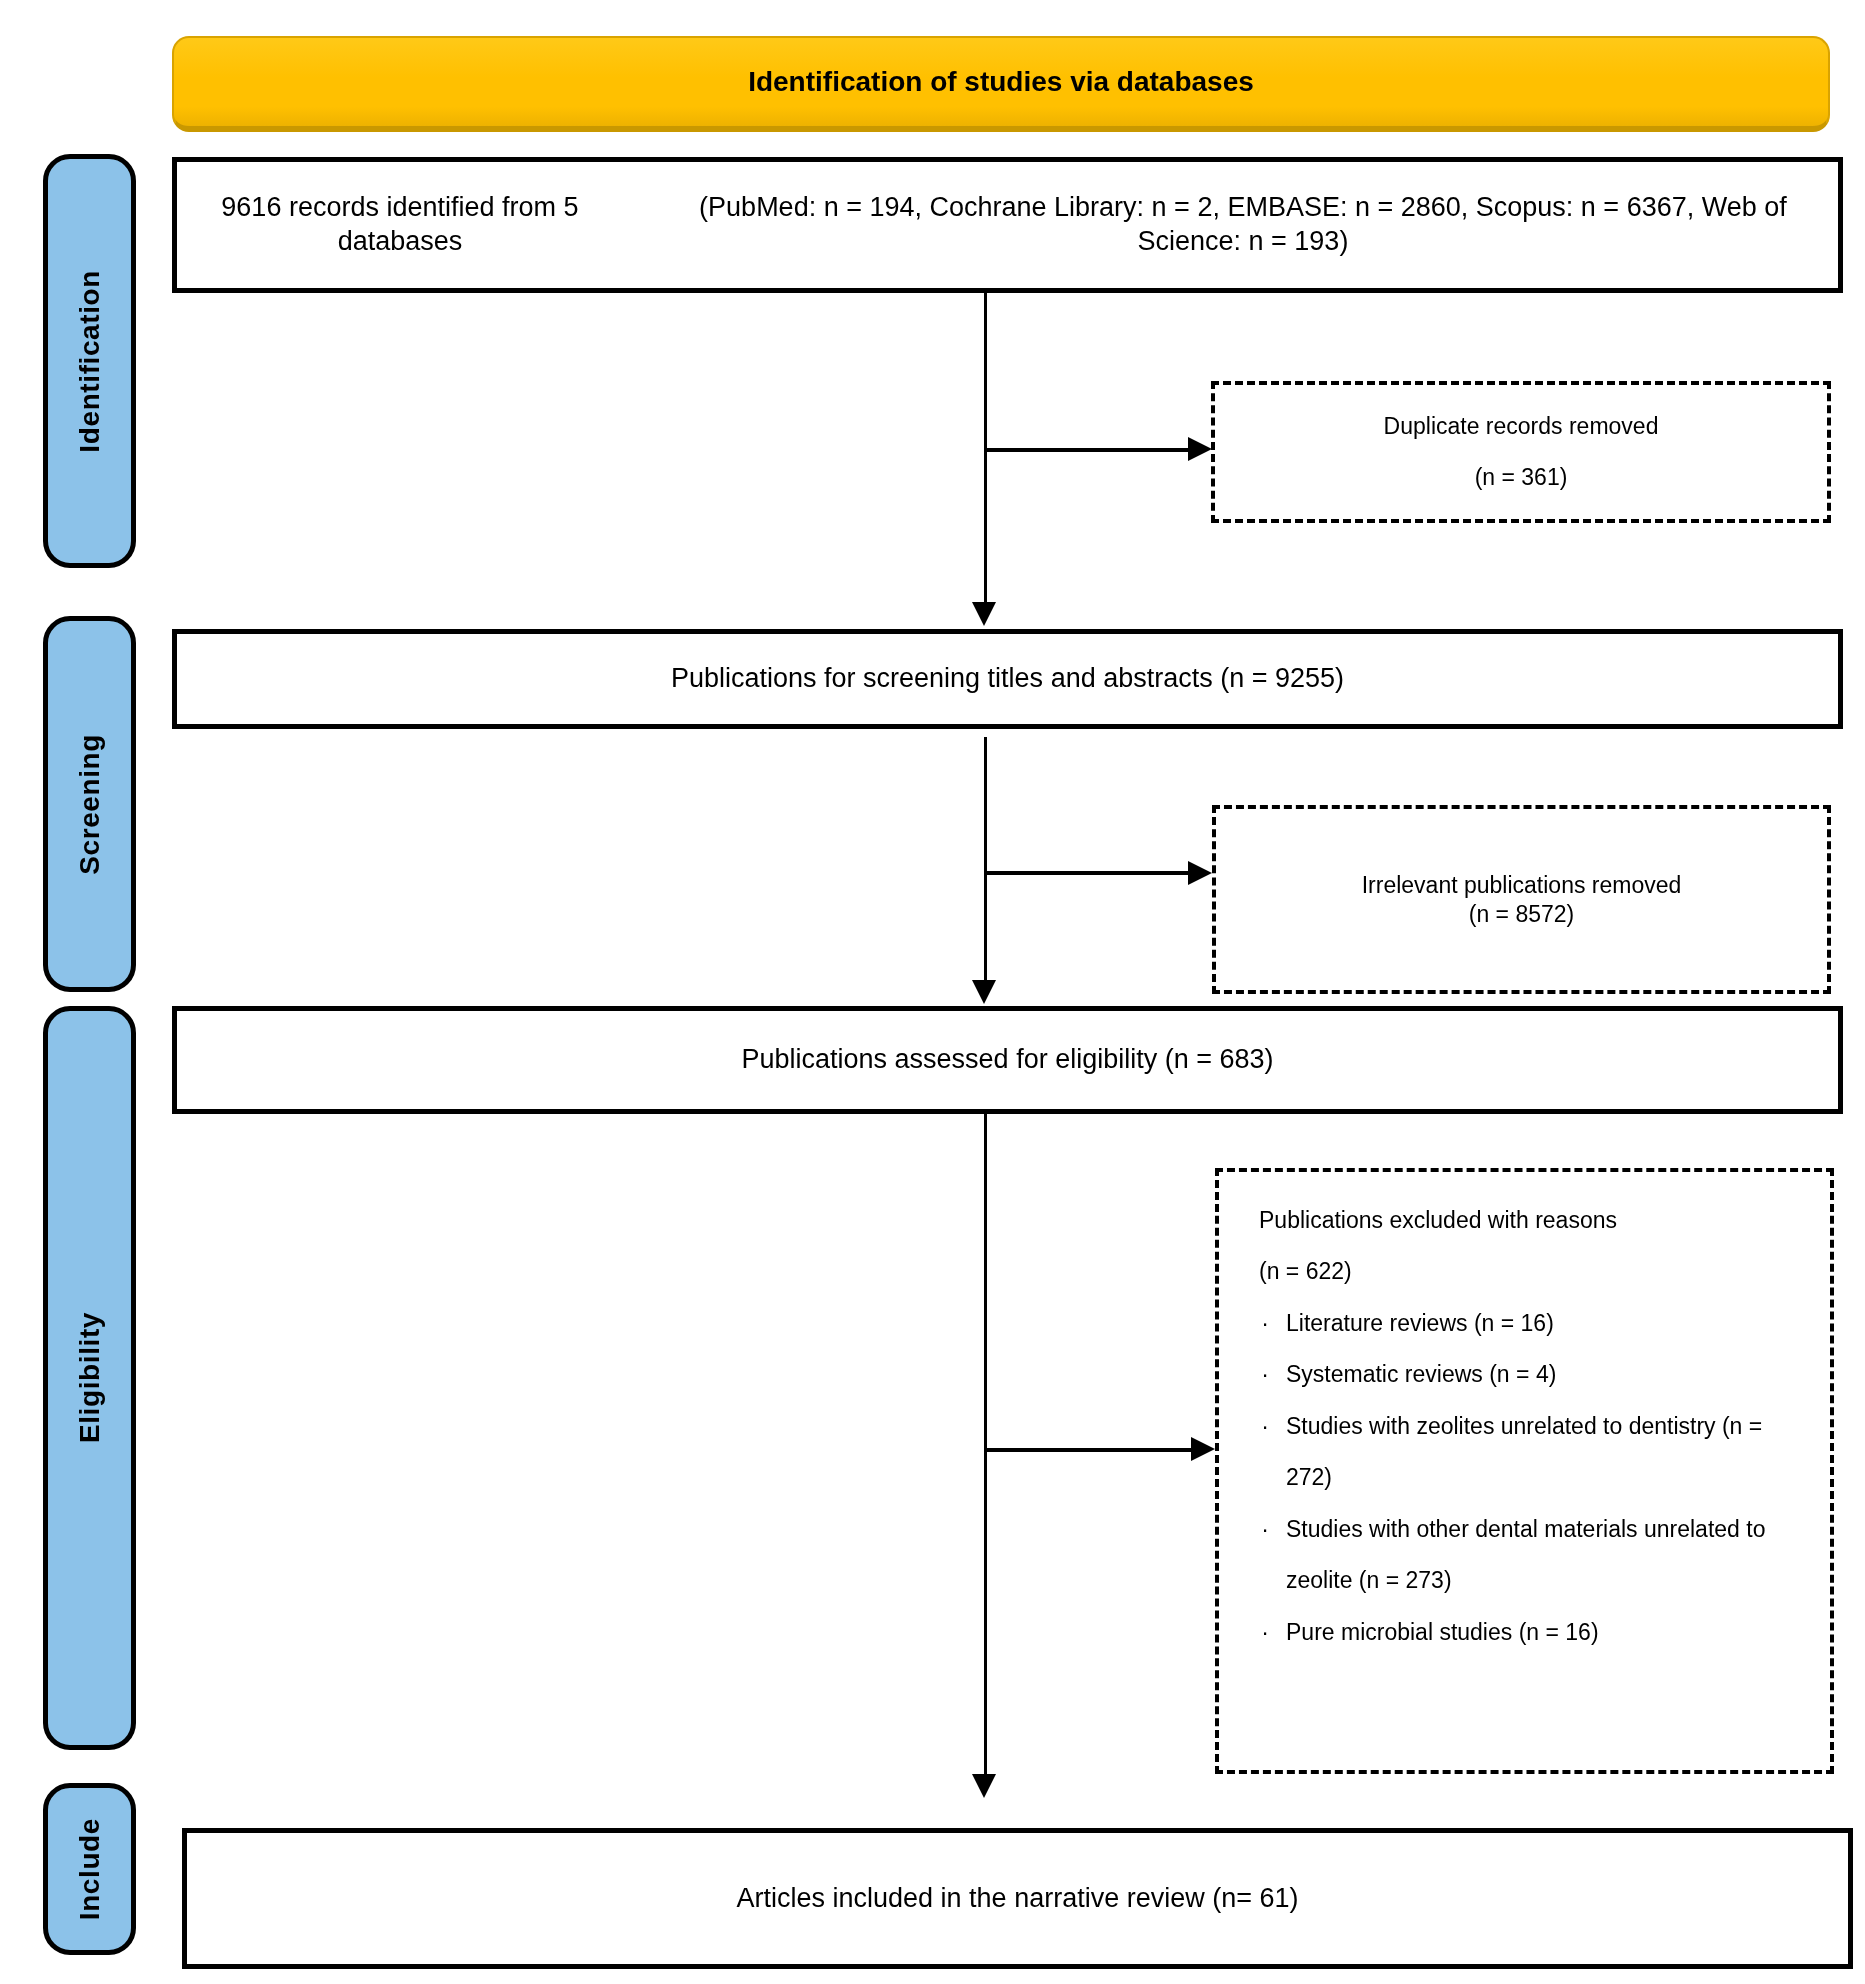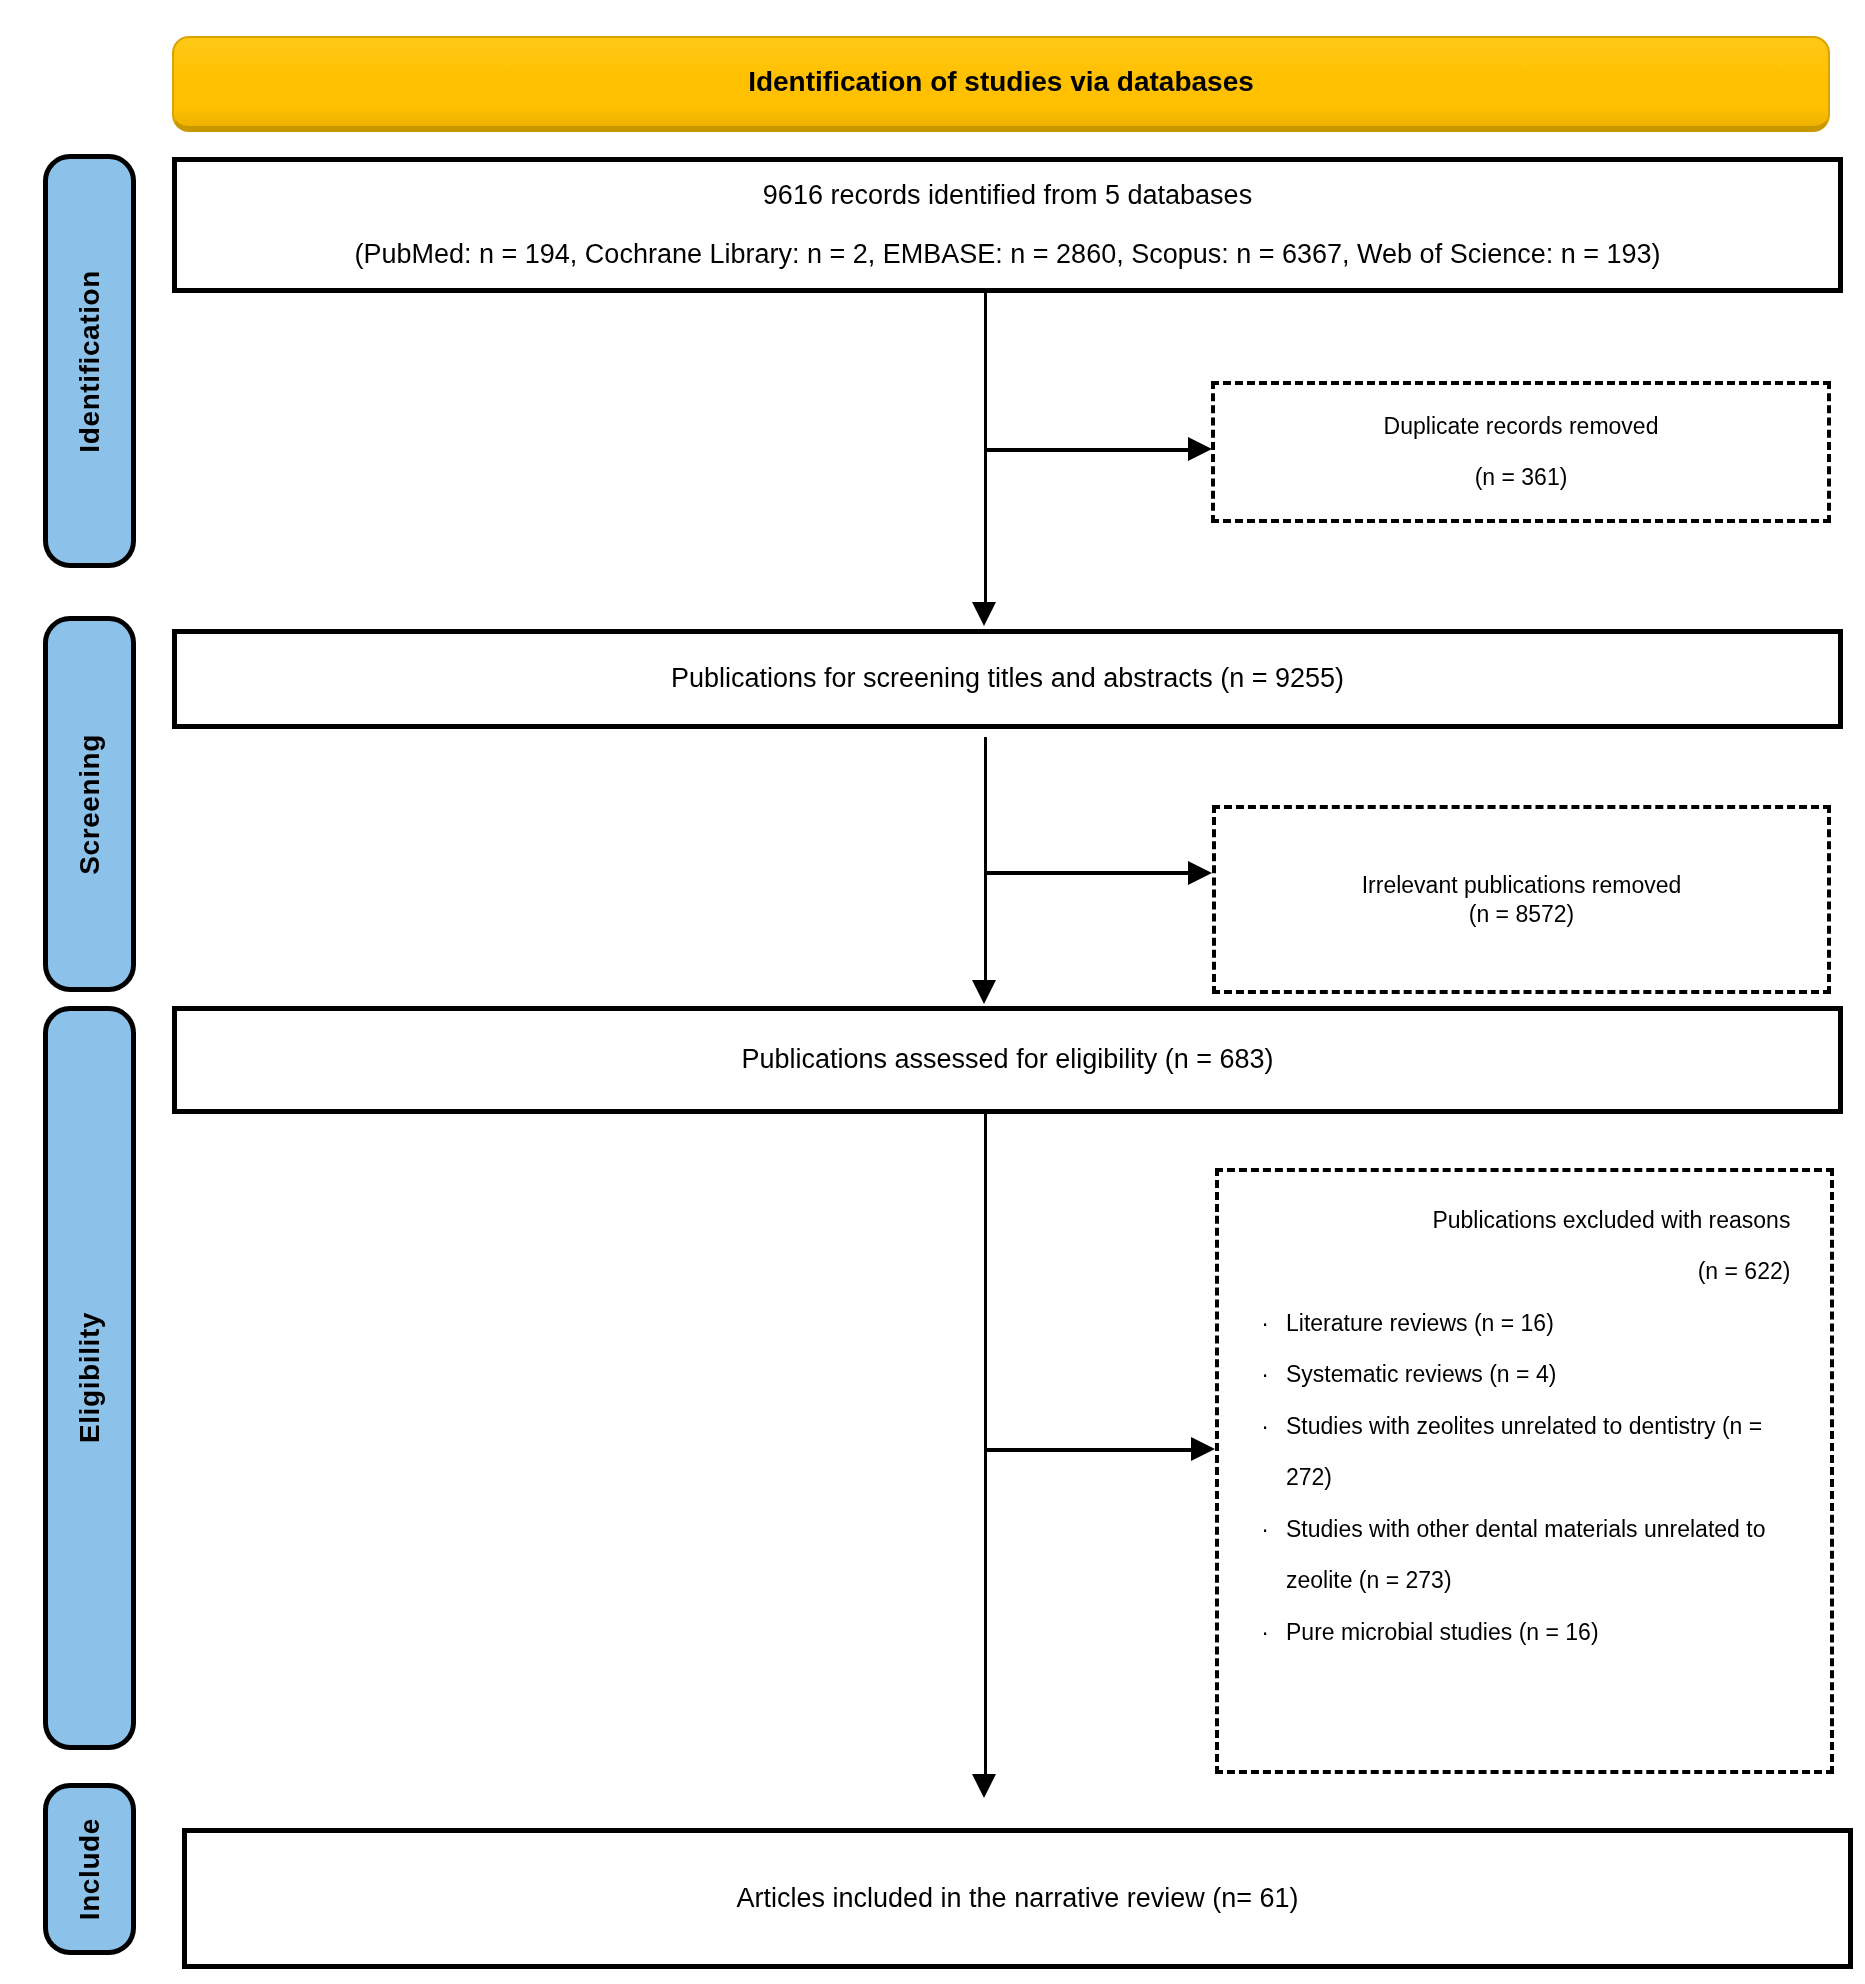--- a/index.html
+++ b/index.html
@@ -44,21 +44,21 @@
   }
   .stage-identification{top:154px;height:414px;}
   .stage-screening{top:616px;height:376px;}
   .stage-eligibility{top:1006px;height:744px;}
   .stage-include{top:1783px;height:172px;}
   
   .fbox{
     position:absolute;left:172px;width:1671px;
     background:var(--box-bg);
     border:5.1px solid #000;box-sizing:border-box;
-    display:flex;flex-direction:column;align-items:center;justify-content:center;
+    display:flex;flex-direction:row;align-items:center;justify-content:center;
     text-align:center;font-size:27px;line-height:1.25;
   }
   .box-records{top:157px;height:136px;gap:25px;}
   .box-screening{top:629px;height:100px;}
   .box-eligibility{top:1006px;height:108px;}
   .box-included{left:182px;top:1800px;height:141px;margin-top:28px;}
   
   .dbox{
     position:absolute;
     background:var(--box-bg);
@@ -66,21 +66,21 @@
     display:flex;flex-direction:column;align-items:center;justify-content:center;
     text-align:center;font-size:23px;line-height:1.25;
   }
   .box-duplicates{left:1211px;top:381px;width:620px;height:142px;gap:22.6px;}
   .box-irrelevant{left:1212px;top:805px;width:619px;height:189px;}
   .box-excluded{
     left:1215px;top:1168px;width:619px;height:606px;
     justify-content:flex-start;align-items:stretch;
     padding:22.6px 17px 11.3px 40px;text-align:left;
   }
-  .box-excluded .centered{ text-align:right;line-height:2.24;padding-right:22.6px; }
+  .box-excluded .centered{ text-align:left;line-height:2.24;padding-right:22.6px; }
   .excl-item{ position:relative;padding-left:27px;line-height:2.24; }
   .excl-item .dot{ position:absolute;left:2.3px;top:0;line-height:2.24; }
   
   .vline{position:absolute;width:2.8px;background:var(--line);}
   .hline{position:absolute;height:4px;background:var(--line);}
   .arr-down{
     position:absolute;width:0;height:0;
     border-left:12.4px solid transparent;border-right:12.4px solid transparent;
     border-top:24px solid var(--line);
   }

